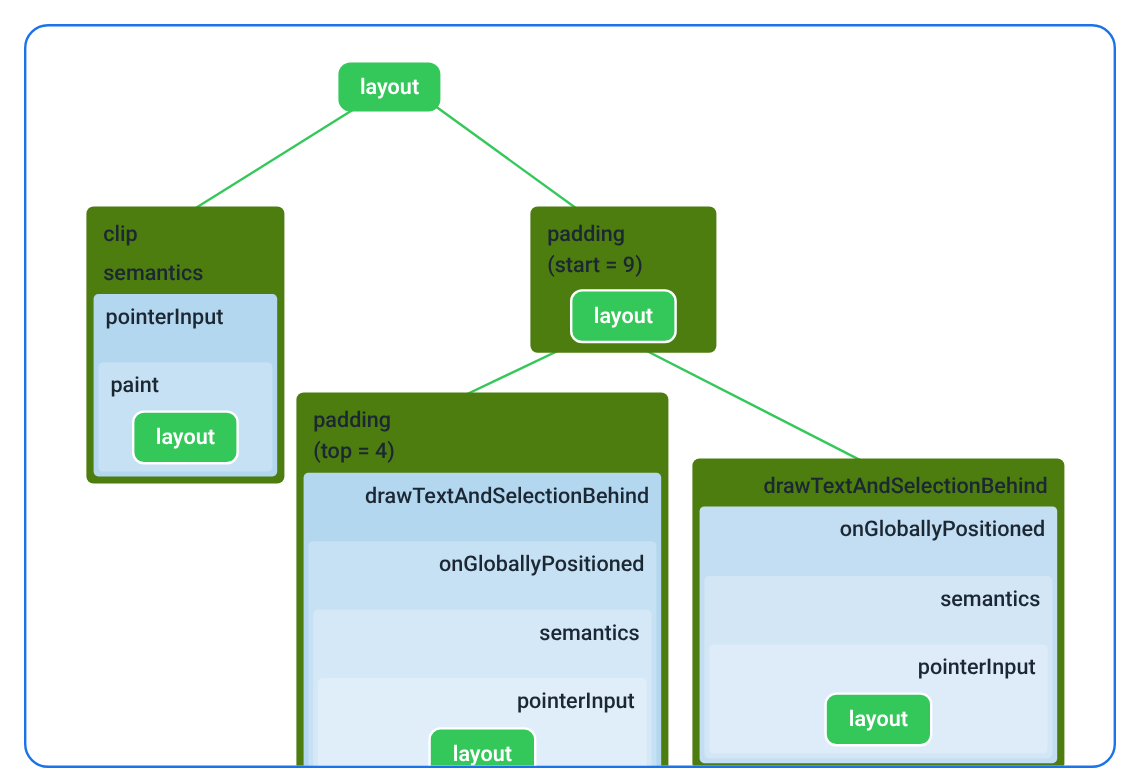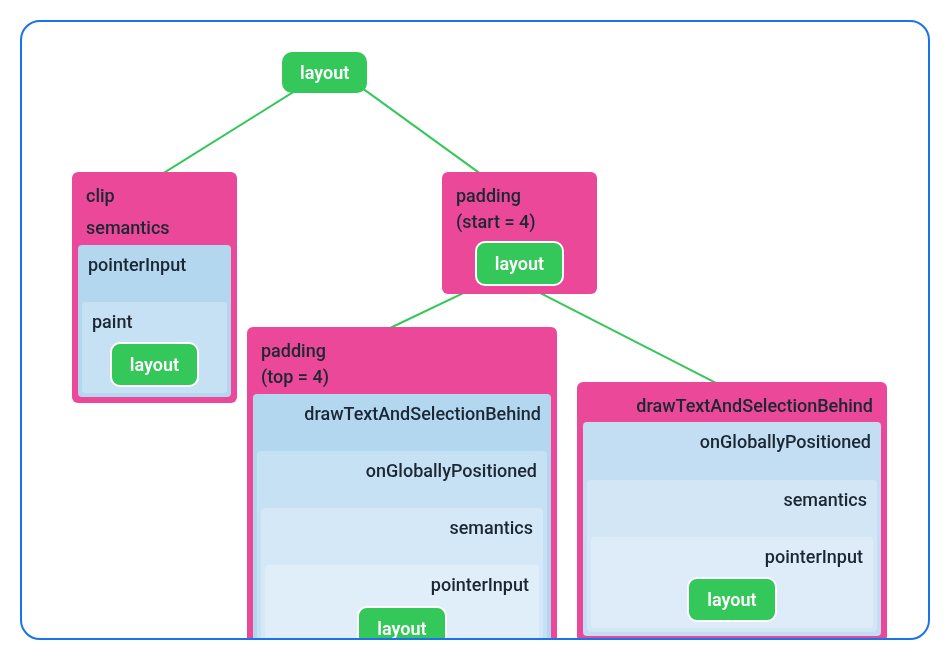--- a/index.html
+++ b/index.html
@@ -25,21 +25,21 @@
     background: #34c759;
     color: #fff;
     font-weight: 600;
     font-size: 18px;
     padding: 10px 18px;
     border-radius: 10px;
     text-align: center;
   }
   .box {
     position: absolute;
-    background: #ec4899;
+    background: #4d7c0f;
     border-radius: 6px;
     padding: 6px;
   }
   .label-top {
     color: #1b2733;
     font-size: 18px;
     font-weight: 500;
     text-align: left;
     padding: 6px 8px 2px 8px;
     line-height: 1.35;
@@ -101,21 +101,21 @@
           <div class="layout-chip">
             <span>layout</span>
           </div>
         </div>
       </div>
     </div>
   </div>
 
   <div class="box" style="left:420px; top:150px; width:155px;">
     <div class="label-top">padding</div>
-    <div class="label-top" style="padding-top:0">(start = 4)</div>
+    <div class="label-top" style="padding-top:0">(start = 9)</div>
     <div class="chip-wrap">
       <div class="layout-chip">
         <span>layout</span>
       </div>
     </div>
   </div>
 
   <div class="box" style="left:225px; top:305px; width:310px;">
     <div class="label-top">padding</div>
     <div class="label-top" style="padding-top:0">(top = 4)</div>

